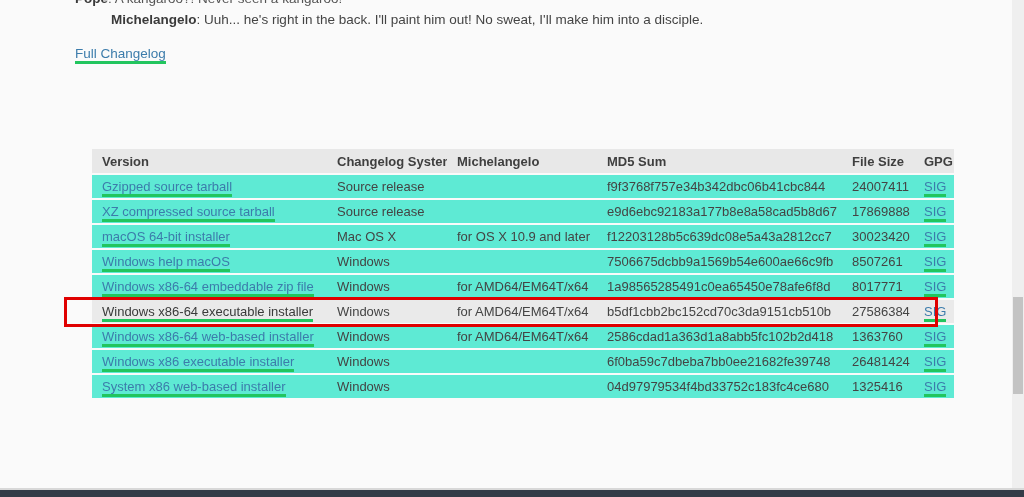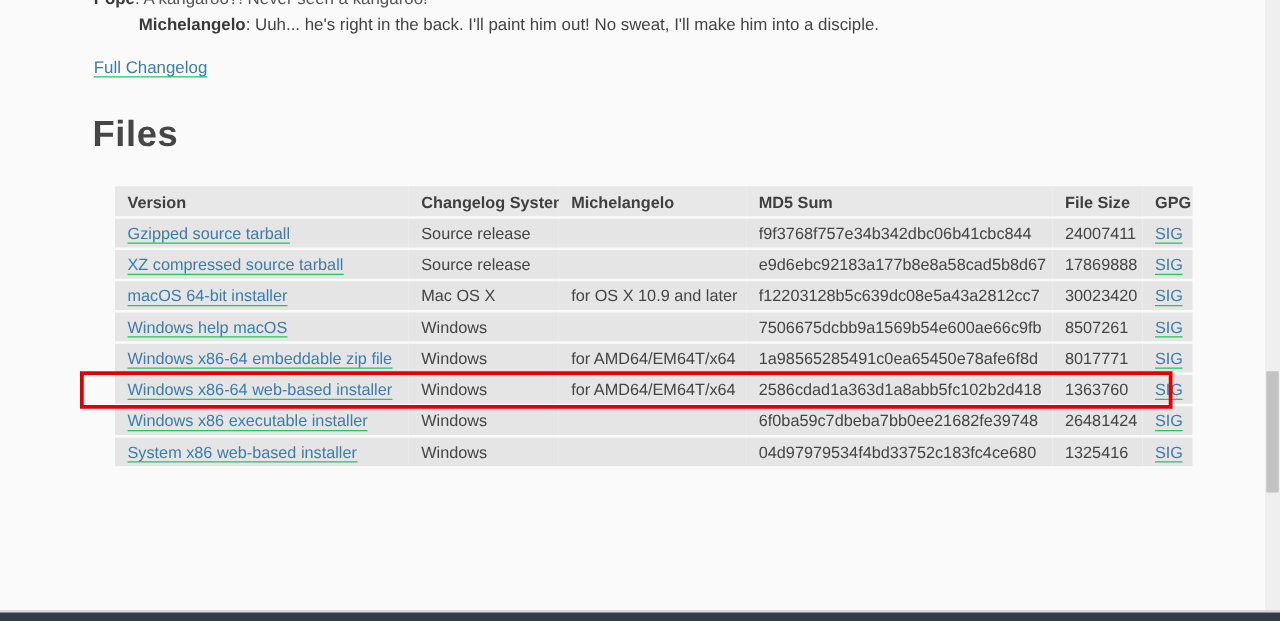--- a/index.html
+++ b/index.html
@@ -20,21 +20,21 @@
   }
   .quote-line2 {
     position: absolute; left: 75px; top: 12px;
     font-size: 13.5px; color: #444; white-space: nowrap; margin-left: 36px;
   }
   .speaker { font-weight: bold; color: #3a3a3a; }
 
   a.link, .tbl a {
     color: #3c7cab;
     text-decoration: none;
-    border-bottom: 1px solid #22c55e;
+    border-bottom: 3px solid #22c55e;
     cursor: pointer;
   }
   .full-changelog {
     position: absolute; left: 75px; top: 46px;
     font-size: 13.5px;
   }
 
   .files-heading {
     position: absolute; left: 74px; top: 92px;
     font-size: 29px; font-weight: bold; color: #464646;
@@ -54,21 +54,21 @@
   .tbl col.c-desc    { width: 150px; }
   .tbl col.c-md5     { width: 245px; }
   .tbl col.c-size    { width: 72px;  }
   .tbl col.c-gpg     { width: 40px;  }
   .tbl th {
     background: #e8e8e8; font-weight: bold; text-align: left;
     padding: 6px 10px 5px 10px; line-height: 13px; color: #3f3f3f;
     overflow: hidden; white-space: nowrap;
   }
   .tbl td {
-    background: #e5e5e5;
+    background: #5eead4;
     padding: 5px 10px; line-height: 13px;
     overflow: hidden; white-space: nowrap;
   }
   .tbl tr.highlighted td { background: #eaeaea; }
   .tbl tr.highlighted a.version-link {
     color: #3a3a3a;
   }
 
   
   .highlight-box {
@@ -110,21 +110,20 @@
   <div class="quote-clipped">
     <span class="speaker">Pope</span><span>: A kangaroo?! Never seen a kangaroo!</span>
   </div>
 
   <div class="quote-line2">
     <span class="speaker">Michelangelo</span><span>: Uuh... he's right in the back. I'll paint him out! No sweat, I'll make him into a disciple.</span>
   </div>
 
   <a class="link full-changelog">Full Changelog</a>
 
-  <h1 class="files-heading">Files</h1>
 
   <table class="tbl">
     <colgroup>
       <col class="c-version">
         <col class="c-os">
         <col class="c-desc">
       <col class="c-md5">
         <col class="c-size">
         <col class="c-gpg">
     </colgroup>
@@ -172,20 +171,28 @@
       <td><a>SIG</a></td>
     </tr>
         <tr>
       <td><a class="version-link">Windows x86-64 embeddable zip file</a></td>
       <td>Windows</td>
       <td>for AMD64/EM64T/x64</td>
       <td>1a98565285491c0ea65450e78afe6f8d</td>
       <td>8017771</td>
       <td><a>SIG</a></td>
     </tr>
+        <tr class="highlighted">
+      <td><a class="version-link">Windows x86-64 executable installer</a></td>
+      <td>Windows</td>
+      <td>for AMD64/EM64T/x64</td>
+      <td>b5df1cbb2bc152cd70c3da9151cb510b</td>
+      <td>27586384</td>
+      <td><a>SIG</a></td>
+    </tr>
         <tr>
       <td><a class="version-link">Windows x86-64 web-based installer</a></td>
       <td>Windows</td>
       <td>for AMD64/EM64T/x64</td>
       <td>2586cdad1a363d1a8abb5fc102b2d418</td>
       <td>1363760</td>
       <td><a>SIG</a></td>
     </tr>
         <tr>
       <td><a class="version-link">Windows x86 executable installer</a></td>

